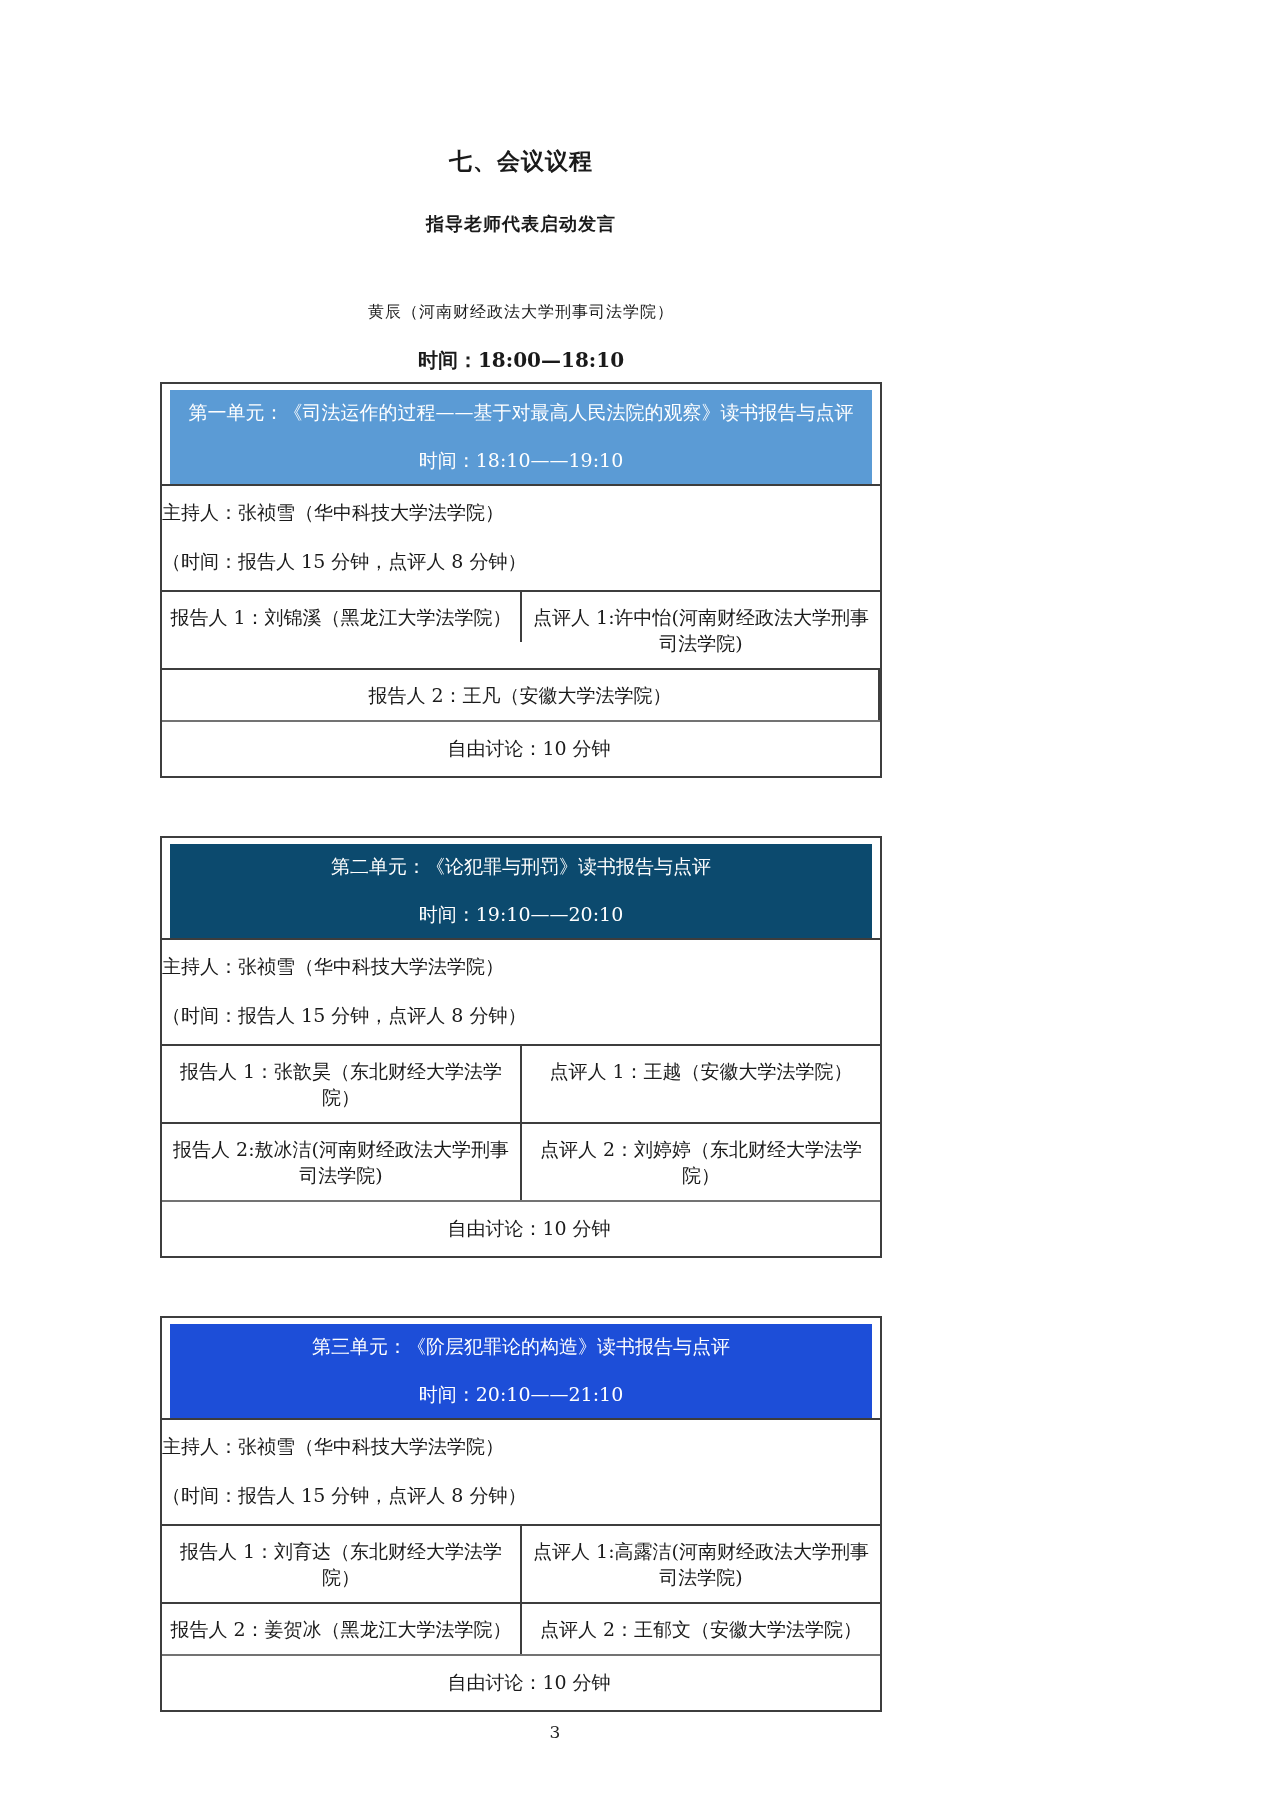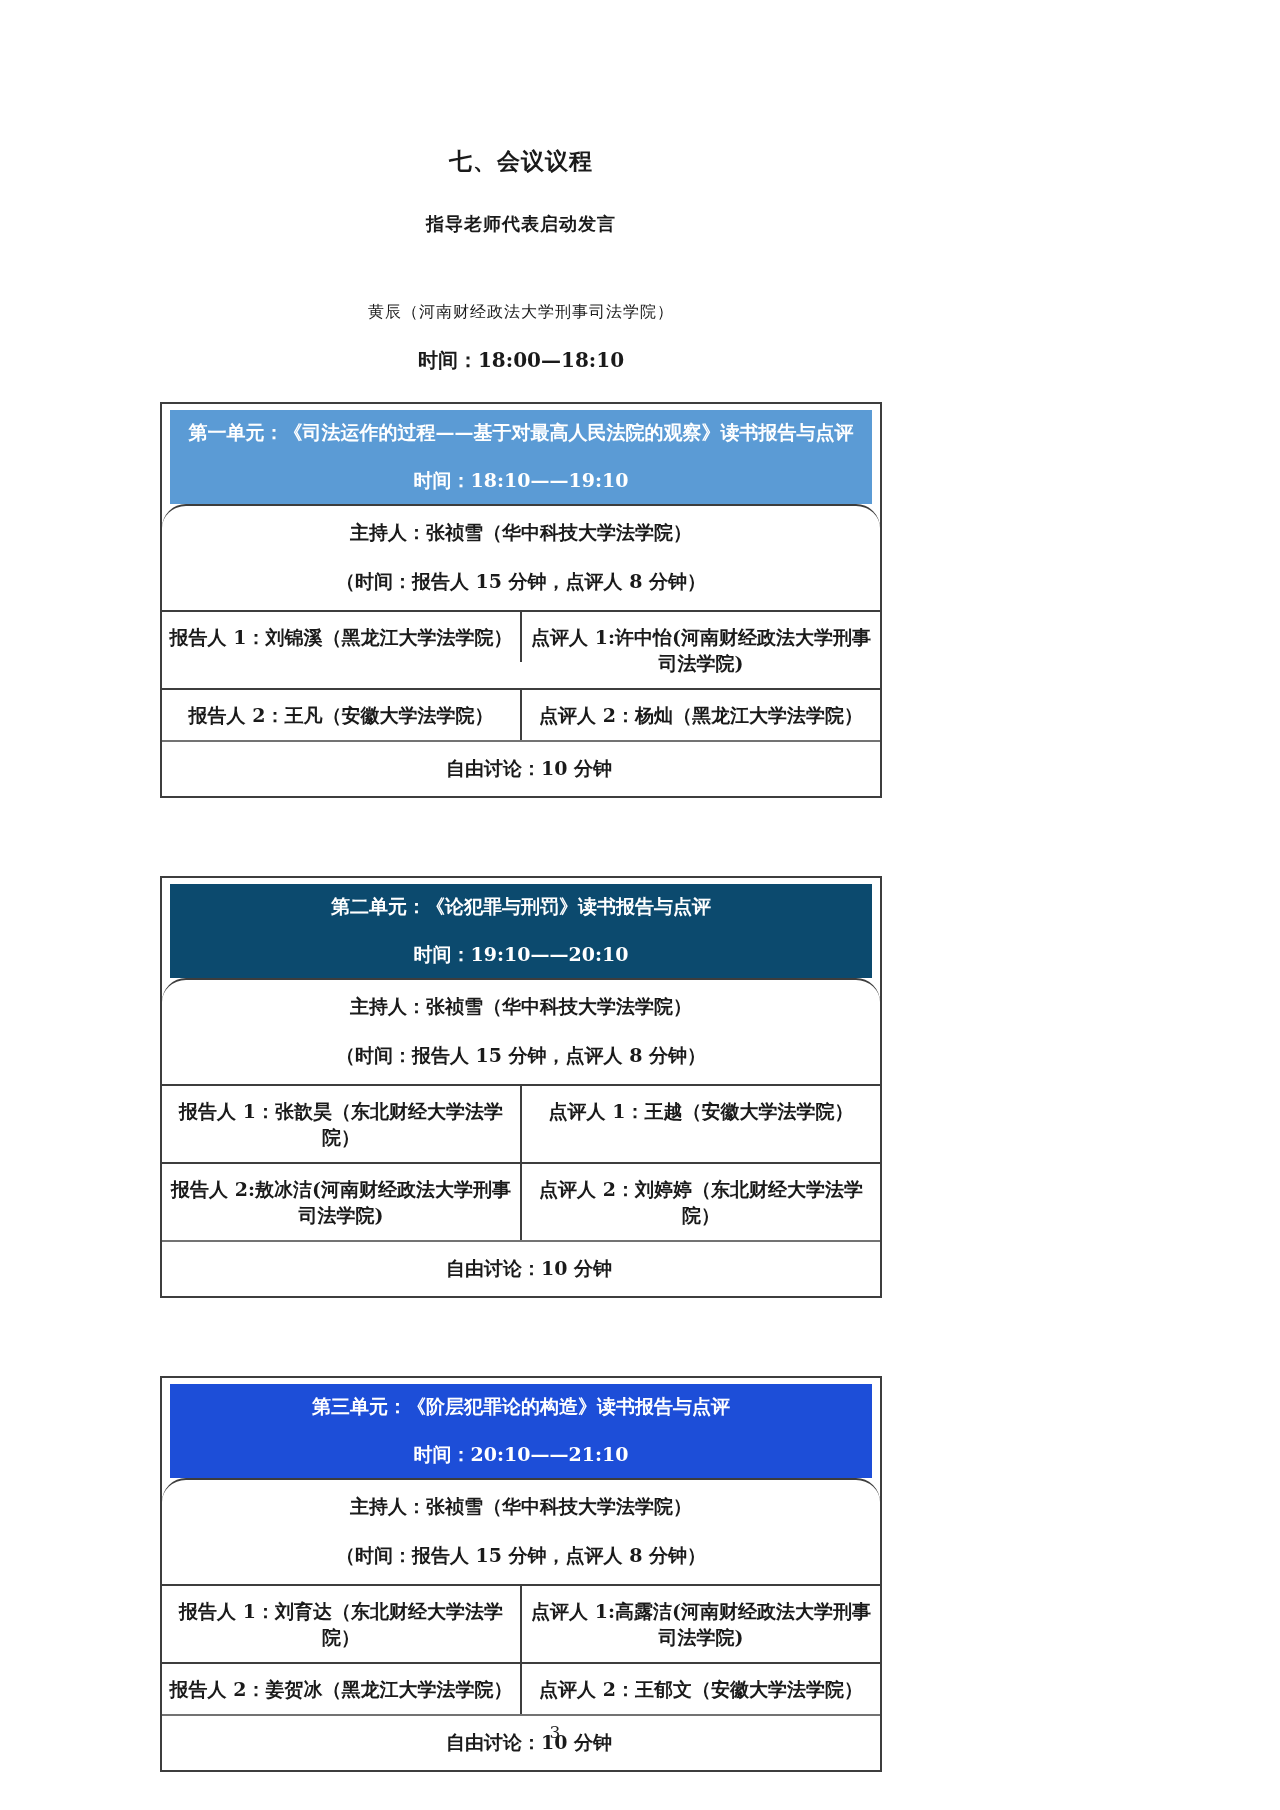--- a/index.html
+++ b/index.html
@@ -47,47 +47,45 @@
     letter-spacing: 1px;
   }
   .time-line {
     margin: 0;
     padding-top: 24px;
     text-align: center;
     font-size: 20px;
     font-weight: 700;
   }
   .unit-table {
-    margin-top: 28px;
+    margin-top: 8px;
     border: 2px solid #3d3d3d;
     background: #ffffff;
     font-size: 19px;
-    font-weight: 700;
+    font-weight: 400;
   }
   .table-gap {
     height: 50px;
   }
   .unit-header {
     margin: 6px 8px 0 8px;
     text-align: center;
     color: #ffffff;
     padding: 9px 0 11px 0;
   }
   .unit-title {
     line-height: 26px;
   }
   .unit-time {
     margin-top: 22px;
     line-height: 26px;
   }
   .host-row {
     border-top: 2px solid #3d3d3d;
-    text-align: center;
     padding: 13px 0 15px 0;
-    border-radius: 24px;
   }
   .host-line {
     line-height: 27px;
   }
   .time-note-line {
     margin-top: 22px;
     line-height: 27px;
   }
   .split-row {
     border-top: 2px solid #3d3d3d;
@@ -138,21 +136,20 @@
     <div class="host-row">
       <div class="host-line">主持人：张祯雪（华中科技大学法学院）</div>
       <div class="time-note-line">（时间：报告人 15 分钟，点评人 8 分钟）</div>
     </div>
     <div class="split-row">
       <div class="split-cell left">报告人 1：刘锦溪（黑龙江大学法学院）</div>
       <div class="split-cell">点评人 1:许中怡(河南财经政法大学刑事司法学院)</div>
     </div>
     <div class="split-row">
       <div class="split-cell left">报告人 2：王凡（安徽大学法学院）</div>
-      <div class="split-cell">点评人 2：杨灿（黑龙江大学法学院）</div>
     </div>
     <div class="free-row">自由讨论：10 分钟</div>
   </div>
 
   <div class="table-gap"></div>
 
   <div class="unit-table">
     <div class="unit-header" style="background: #0c4a6e; color: rgb(255, 255, 255);">
       <div class="unit-title">第二单元：《论犯罪与刑罚》读书报告与点评</div>
       <div class="unit-time">时间：19:10——20:10</div>

